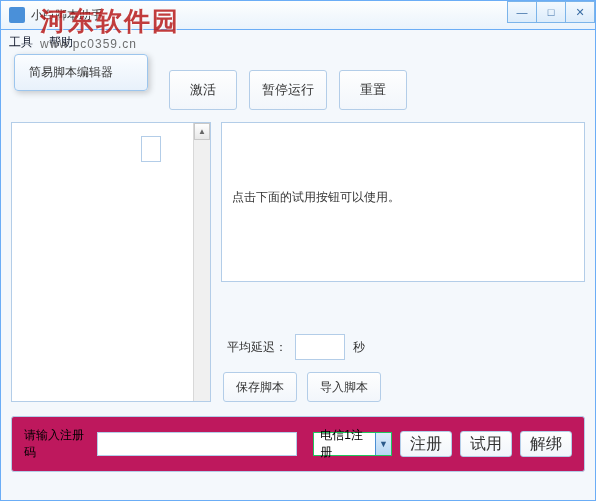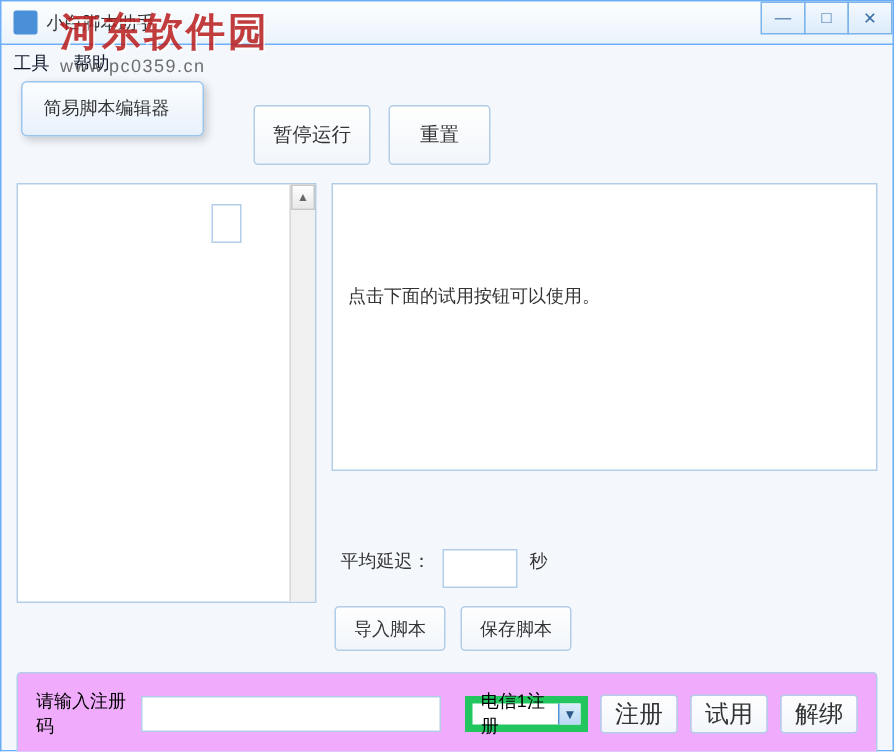--- a/index.html
+++ b/index.html
@@ -13,49 +13,49 @@
     .win-btn { width: 30px; height: 22px; border: 1px solid #7bb4ea; background: linear-gradient(#f4f9fe, #dcecfb); display: flex; align-items: center; justify-content: center; font-size: 11px; color: #3b6ea5; margin-left: -1px; cursor: pointer; }
     .win-btn:first-child { border-top-left-radius: 0; }
     
     .watermark { position: absolute; top: 4px; left: 40px; z-index: 50; pointer-events: none; opacity: 0.85; }
     .watermark-main { font-size: 26px; font-weight: bold; color: #b91c1c; font-family: "SimHei", sans-serif; letter-spacing: 2px; text-shadow: 1px 1px 0 #fff; }
     .watermark-sub { font-size: 12px; color: #555; margin-top: -2px; letter-spacing: 1px; }
     
     .menubar { height: 24px; border-left: 1px solid #6badf6; border-right: 1px solid #6badf6; background: #f4f8fc; display: flex; align-items: center; padding: 0 8px; font-size: 12px; gap: 16px; }
     .menu-item { cursor: pointer; color: #0f172a; }
     
-    .dropdown { position: absolute; top: 54px; left: 14px; width: 122px; background: linear-gradient(#fbfdff, #e8f1fb); border: 1px solid #9cc5ed; border-radius: 4px; box-shadow: 2px 2px 6px rgba(0,0,0,0.2); z-index: 40; padding: 4px 0; }
+    .dropdown { position: absolute; top: 54px; left: 14px; width: 134px; background: linear-gradient(#fbfdff, #e8f1fb); border: 1px solid #9cc5ed; border-radius: 4px; box-shadow: 2px 2px 6px rgba(0,0,0,0.2); z-index: 40; padding: 4px 0; }
     .dropdown-item { padding: 5px 14px; font-size: 12px; color: #333; cursor: pointer; }
     
     .client { border: 1px solid #6badf6; border-top: none; height: 447px; padding: 10px; background: #f4f8fc; position: relative; }
     
     .top-buttons { display: flex; gap: 12px; margin-left: 158px; margin-top: 6px; margin-bottom: 12px; }
     .btn { height: 40px; min-width: 68px; padding: 0 12px; background: linear-gradient(#fefefe, #f2f6fb); border: 1px solid #b3cde8; border-radius: 3px; font-size: 13px; color: #333; cursor: pointer; display: flex; align-items: center; justify-content: center; }
     .btn.small { height: 26px; min-width: 52px; font-size: 16px; padding: 0 8px; }
     .btn.med { height: 30px; min-width: 70px; font-size: 12px; }
     
     .mid { display: flex; gap: 10px; }
     .left-panel { width: 200px; height: 280px; background: #fff; border: 1px solid #b3cde8; position: relative; }
     .scrollbar { position: absolute; right: 0; top: 0; width: 17px; height: 100%; background: #f0f0f0; border-left: 1px solid #d8d8d8; }
     .scroll-arrow { height: 17px; background: linear-gradient(#fefefe, #e8e8e8); border: 1px solid #c8c8c8; display: flex; align-items: center; justify-content: center; font-size: 8px; color: #666; }
     .scroll-arrow.up { border-bottom: 1px solid #c8c8c8; }
     
     .right-panel { flex: 1; display: flex; flex-direction: column; }
-    .right-text-box { height: 192px; background: #fff; border: 1px solid #b3cde8; padding: 8px; font-size: 12px; color: #333; position: relative; }
+    .right-text-box { height: 160px; background: #fff; border: 1px solid #b3cde8; padding: 8px; font-size: 12px; color: #333; position: relative; }
     .hint-text { position: absolute; top: 66px; left: 10px; }
     
-    .delay-row { display: flex; gap: 8px; margin-top: 52px; font-size: 12px; color: #333; margin-left: 6px; }
+    .delay-row { display: flex; align-items: center; gap: 8px; margin-top: 52px; font-size: 12px; color: #333; margin-left: 6px; }
     .delay-input { width: 50px; height: 26px; border: 1px solid #b3cde8; background: #fff; padding: 0 4px; font-size: 12px; }
     
     .script-btns { display: flex; gap: 10px; margin-top: 12px; margin-left: 2px; }
     
-    .bottom-bar { margin-top: 14px; border: 1px solid #b3cde8; border-radius: 3px; padding: 10px 12px; background: #f0abfc; display: flex; align-items: center; gap: 8px; font-size: 12px; }
+    .bottom-bar { margin-top: 14px; border: 1px solid #b3cde8; border-radius: 3px; padding: 10px 12px; background: #be185d; display: flex; align-items: center; gap: 8px; font-size: 12px; }
     .reg-input { flex: 0 0 200px; height: 24px; border: 1px solid #b3cde8; background: #fff; padding: 0 6px; font-size: 12px; }
     .spacer { flex: 1; }
-    .combo { height: 24px; border: 5px solid #22c55e; background: #fff; display: flex; align-items: center; font-size: 12px; }
+    .combo { height: 24px; border: 1px solid #22c55e; background: #fff; display: flex; align-items: center; font-size: 12px; }
     .combo-text { padding: 0 6px; }
     .combo-arrow { width: 18px; height: 100%; background: linear-gradient(#dcecfb, #b8d8f4); border-left: 1px solid #4b8fd4; display: flex; align-items: center; justify-content: center; color: #2b5a8a; font-size: 9px; }
     
     .hidden-behind { position: absolute; left: 140px; top: 82px; width: 20px; height: 26px; border: 1px solid #b3cde8; background: #fff; z-index: 1; }
   </style>
 </head>
 <body>
 
 <div class="titlebar">
   <div class="titlebar-left">
@@ -81,20 +81,21 @@
 
 <div class="dropdown">
   <div class="dropdown-item">简易脚本编辑器</div>
 </div>
 
 <div class="client">
 
   <div class="hidden-behind"></div>
 
   <div class="top-buttons">
+    <div class="btn">激活</div>
     <div class="btn">暂停运行</div>
     <div class="btn">重置</div>
   </div>
 
   <div class="mid">
     <div class="left-panel">
       <div class="scrollbar">
         <div class="scroll-arrow up">▲</div>
       </div>
     </div>
@@ -104,22 +105,22 @@
         <div class="hint-text">点击下面的试用按钮可以使用。</div>
       </div>
 
       <div class="delay-row">
         <span>平均延迟：</span>
         <input class="delay-input" type="text" value="" style="">
         <span>秒</span>
       </div>
 
       <div class="script-btns">
+        <div class="btn med">保存脚本</div>
         <div class="btn med">导入脚本</div>
-        <div class="btn med">保存脚本</div>
       </div>
     </div>
   </div>
 
   <div class="bottom-bar">
     <span>请输入注册码</span>
     <input class="reg-input" type="text" value="" style="">
     <div class="spacer"></div>
     <div class="combo">
       <span class="combo-text">电信1注册</span>

